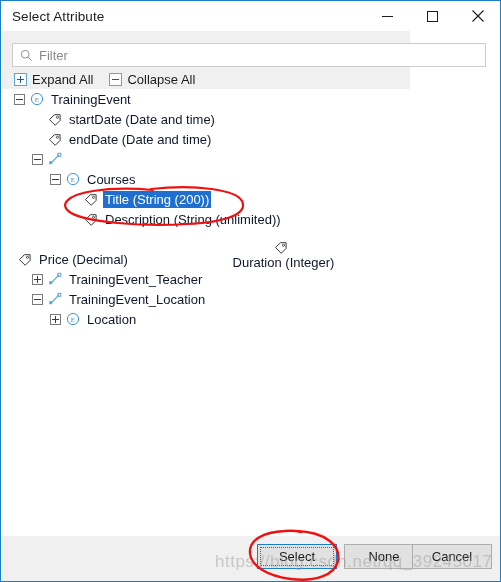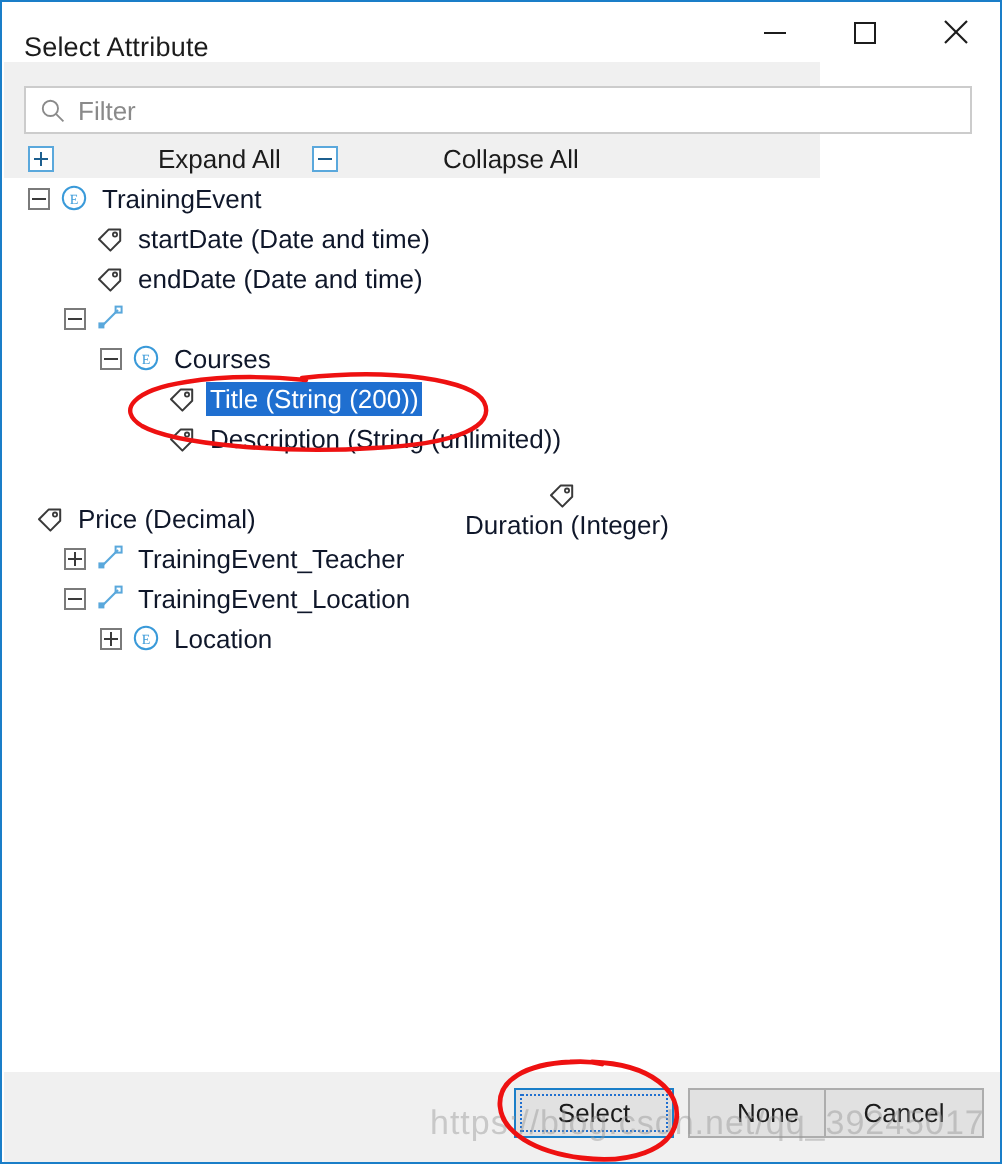--- a/index.html
+++ b/index.html
@@ -26,21 +26,21 @@
   }
 
   
   #titlebar {
     position: absolute;
     left: 0; top: 0;
     width: 499px;
     height: 30px;
     background: #ffffff;
     display: flex;
-    align-items: flex-end;
+    align-items: center;
   }
   #title-text {
     margin-left: 11px;
     font-size: 13.5px;
     color: #1c1c1c;
     letter-spacing: .1px;
     white-space: nowrap;
   }
   #win-buttons {
     position: absolute;
@@ -100,21 +100,20 @@
     left: 12px; top: 40px;
     display: flex;
     align-items: center;
     height: 16px;
   }
   .tool-link {
     display: flex;
     align-items: center;
     cursor: default;
     margin-right: 16px;
-    gap: 47px;
   }
   .tool-link .tl-label {
     font-size: 13px;
     color: #1c1c1c;
     margin-left: 5px;
     white-space: nowrap;
   }
   .box-icon {
     width: 13px; height: 13px;
     box-sizing: border-box;

